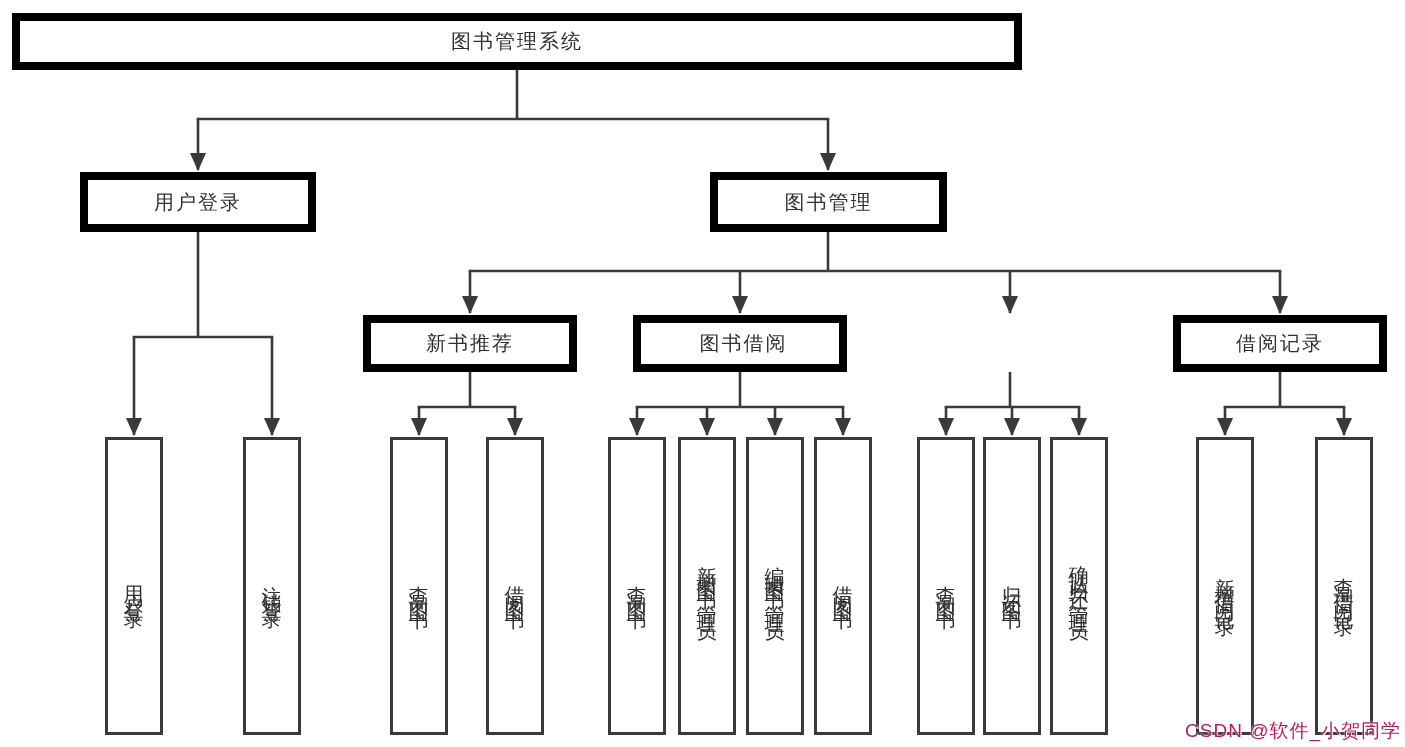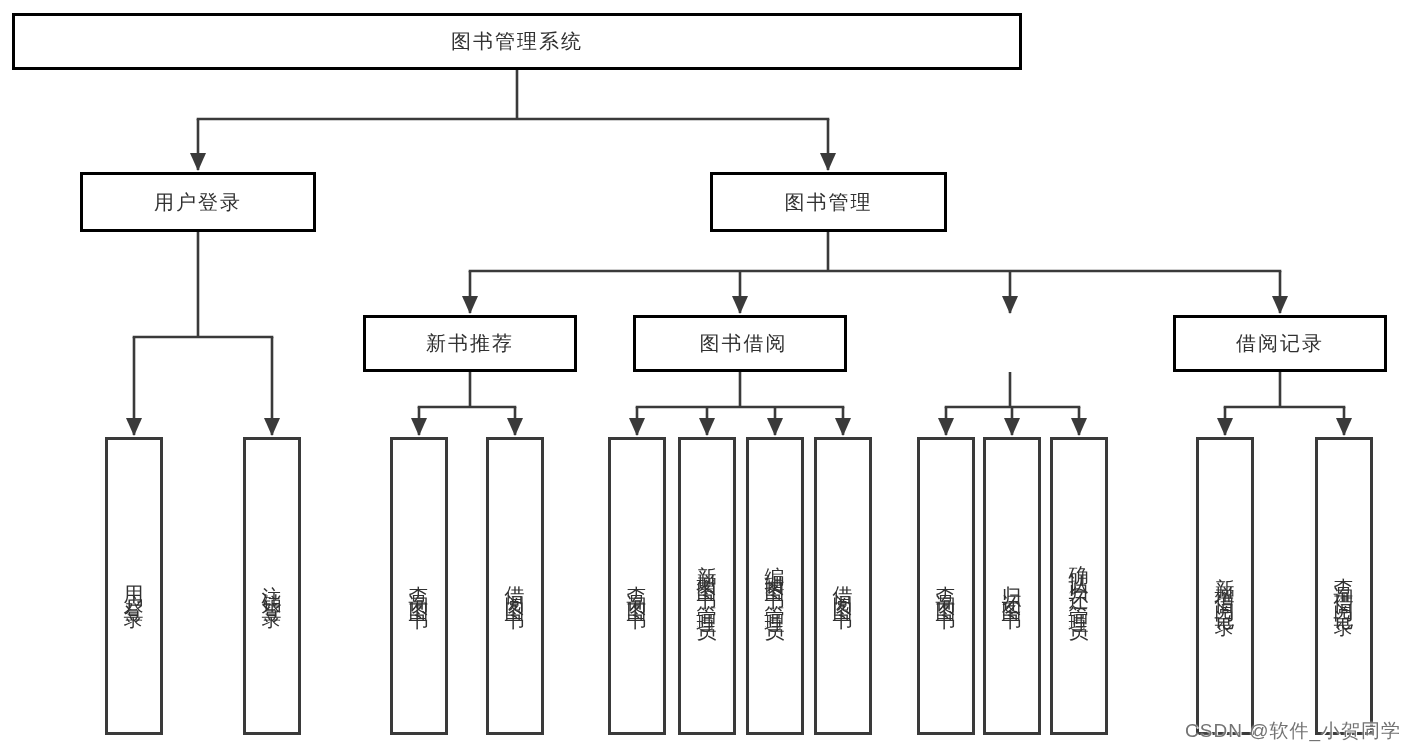--- a/index.html
+++ b/index.html
@@ -20,21 +20,21 @@
     left: 0;
     top: 0;
     width: 1405px;
     height: 747px;
     pointer-events: none;
   }
   .node {
     position: absolute;
     box-sizing: border-box;
     background: #ffffff;
-    border: 3px solid #000000;
+    border: 8px solid #000000;
     display: flex;
     align-items: center;
     justify-content: center;
     color: #313131;
     font-size: 20px;
     letter-spacing: 2px;
     z-index: 2;
   }
   .leaf {
     position: absolute;
@@ -57,21 +57,21 @@
     letter-spacing: 8px;
     line-height: 1;
     white-space: nowrap;
   }
   .watermark {
     position: absolute;
     right: 4px;
     bottom: 3px;
     font-size: 19px;
     letter-spacing: 1px;
-    color: #737373;
+    color: #be185d;
     text-shadow: 0 0 2px #ffffff, 1px 1px 0 #ffffff;
     z-index: 3;
   }
 </style>
 </head>
 <body>
 
 <div class="stage">
 
   <svg class="wires" width="1405" height="747" viewBox="0 0 1405 747" xmlns="http://www.w3.org/2000/svg">

